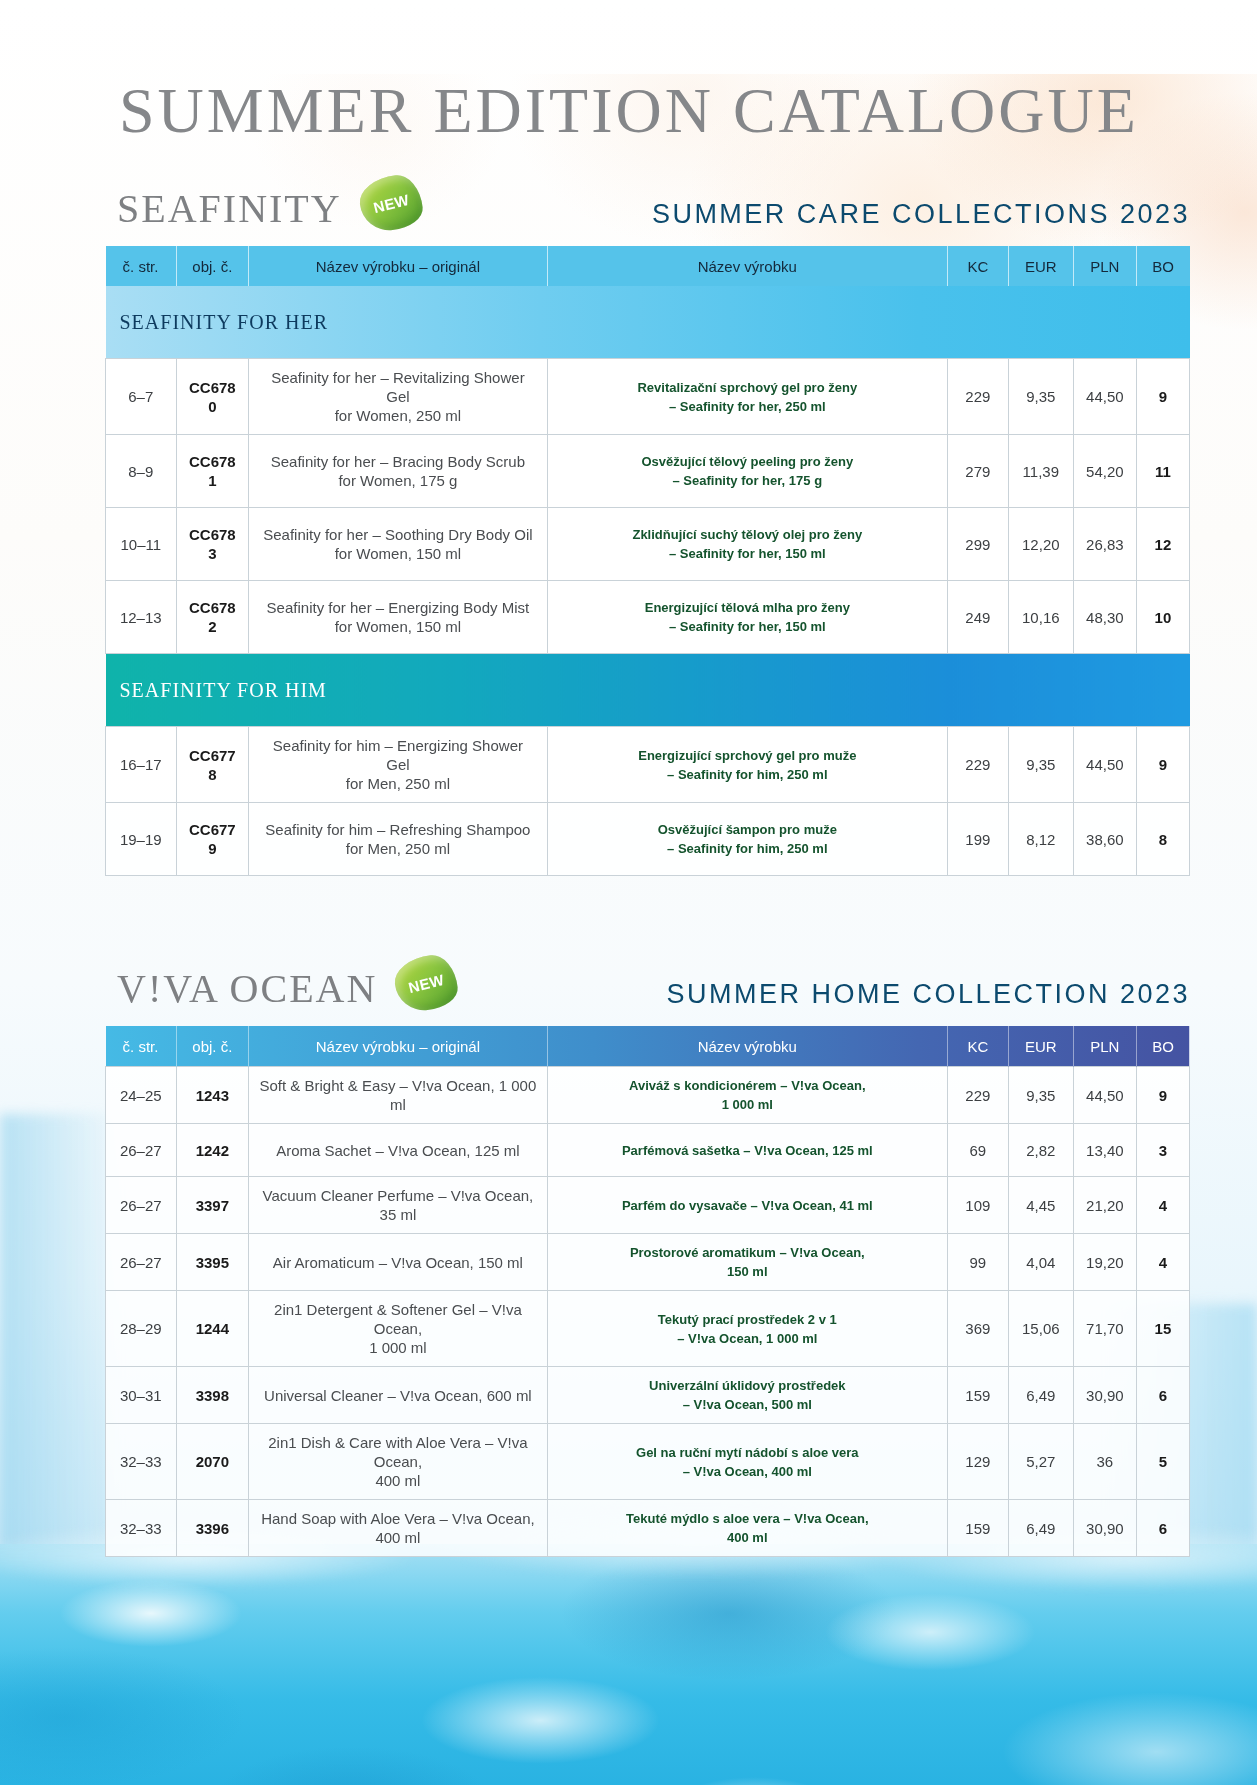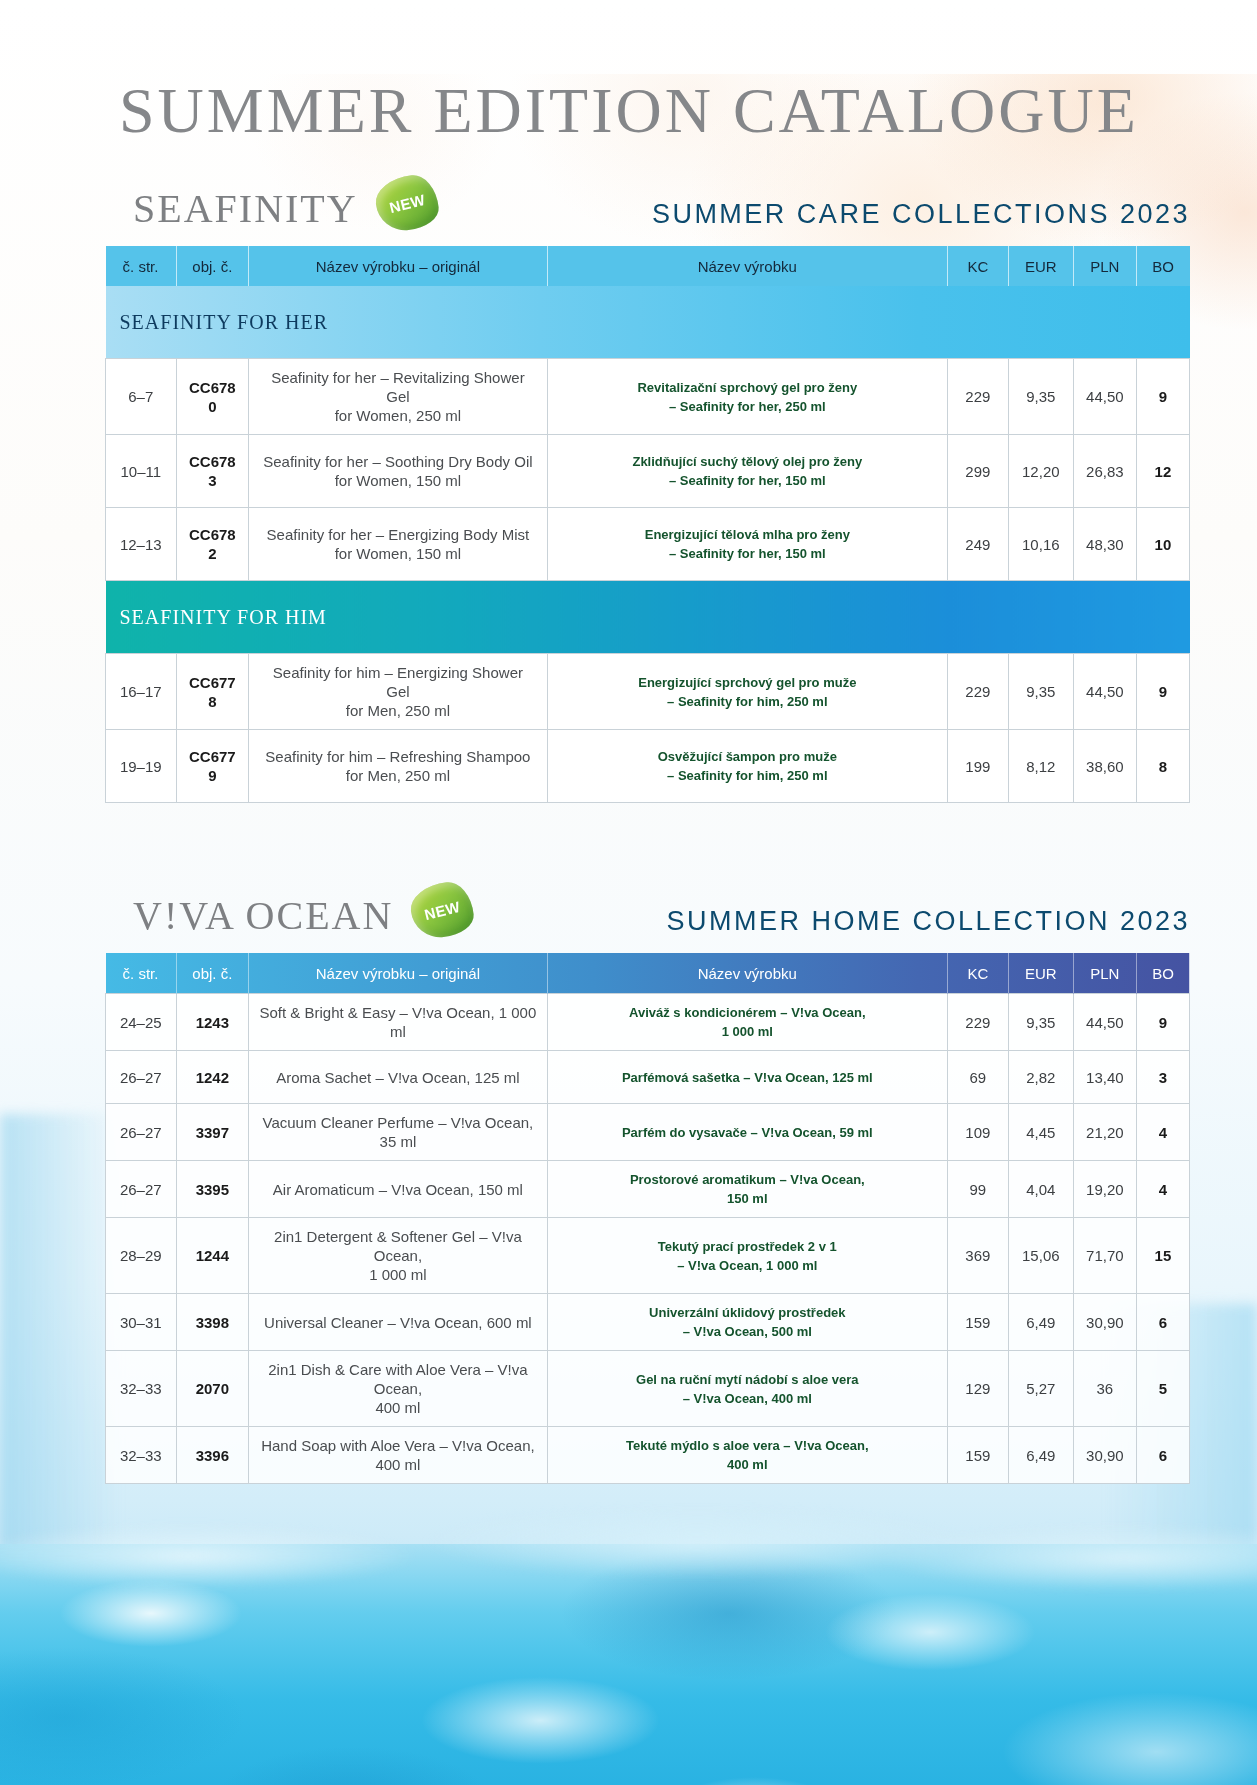--- a/index.html
+++ b/index.html
@@ -56,21 +56,21 @@
   h1.page-title{
     margin:74px 0 0 14px;
     font-family:"Liberation Serif","DejaVu Serif",serif;
     font-weight:400;font-size:64px;letter-spacing:3px;color:#85878a;
   }
   .section-head{
     display:flex;align-items:flex-end;justify-content:space-between;
     margin:34px 0 10px 0;
   }
   .section-head.second{margin-top:86px;}
-  .head-left{display:flex;align-items:center;gap:18px;margin-left:28px;}
+  .head-left{display:flex;align-items:center;gap:18px;margin-left:12px;}
   .brand{
     font-family:"Liberation Serif","DejaVu Serif",serif;
     font-size:40px;color:#7e8083;letter-spacing:2px;line-height:1;
   }
   .new-badge{
     width:62px;height:54px;position:relative;top:-6px;
     background:linear-gradient(135deg,#b9d83a 0%,#8cc63f 45%,#4e9d2d 100%);
     border-radius:62% 38% 52% 48% / 46% 64% 36% 54%;
     transform:rotate(-6deg);
     box-shadow:inset 4px 4px 8px rgba(255,255,255,.35), inset -3px -4px 8px rgba(0,60,0,.15);
@@ -189,20 +189,32 @@
               <td class="left name">Seafinity for her – Revitalizing Shower Gel
 for Women, 250 ml</td>
               <td class="left czech">Revitalizační sprchový gel pro ženy
 – Seafinity for her, 250 ml</td>
               <td>229</td>
               <td>9,35</td>
               <td>44,50</td>
               <td class="bold">9</td>
             </tr>
             <tr>
+              <td>8–9</td>
+              <td class="bold">CC6781</td>
+              <td class="left name">Seafinity for her – Bracing Body Scrub
+for Women, 175 g</td>
+              <td class="left czech">Osvěžující tělový peeling pro ženy
+– Seafinity for her, 175 g</td>
+              <td>279</td>
+              <td>11,39</td>
+              <td>54,20</td>
+              <td class="bold">11</td>
+            </tr>
+            <tr>
               <td>10–11</td>
               <td class="bold">CC6783</td>
               <td class="left name">Seafinity for her – Soothing Dry Body Oil
 for Women, 150 ml</td>
               <td class="left czech">Zklidňující suchý tělový olej pro ženy
 – Seafinity for her, 150 ml</td>
               <td>299</td>
               <td>12,20</td>
               <td>26,83</td>
               <td class="bold">12</td>
@@ -302,21 +314,21 @@
               <td class="left czech">Parfémová sašetka – V!va Ocean, 125 ml</td>
               <td>69</td>
               <td>2,82</td>
               <td>13,40</td>
               <td class="bold">3</td>
             </tr>
             <tr>
               <td>26–27</td>
               <td class="bold">3397</td>
               <td class="left name">Vacuum Cleaner Perfume – V!va Ocean, 35 ml</td>
-              <td class="left czech">Parfém do vysavače – V!va Ocean, 59 ml</td>
+              <td class="left czech">Parfém do vysavače – V!va Ocean, 41 ml</td>
               <td>109</td>
               <td>4,45</td>
               <td>21,20</td>
               <td class="bold">4</td>
             </tr>
             <tr>
               <td>26–27</td>
               <td class="bold">3395</td>
               <td class="left name">Air Aromaticum – V!va Ocean, 150 ml</td>
               <td class="left czech">Prostorové aromatikum – V!va Ocean,

